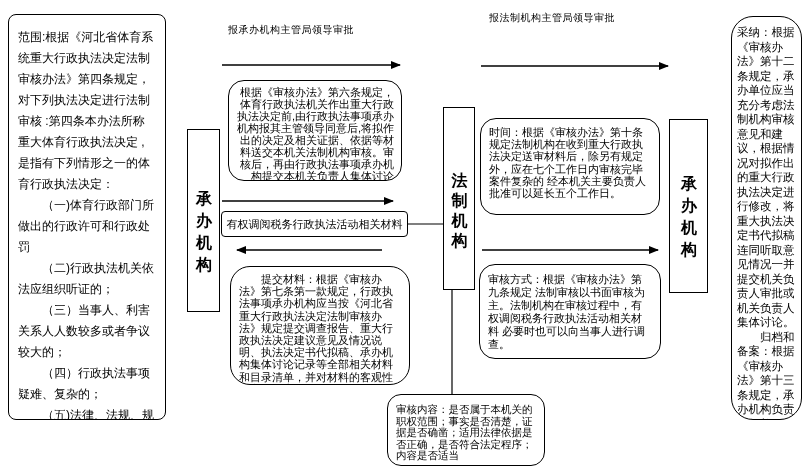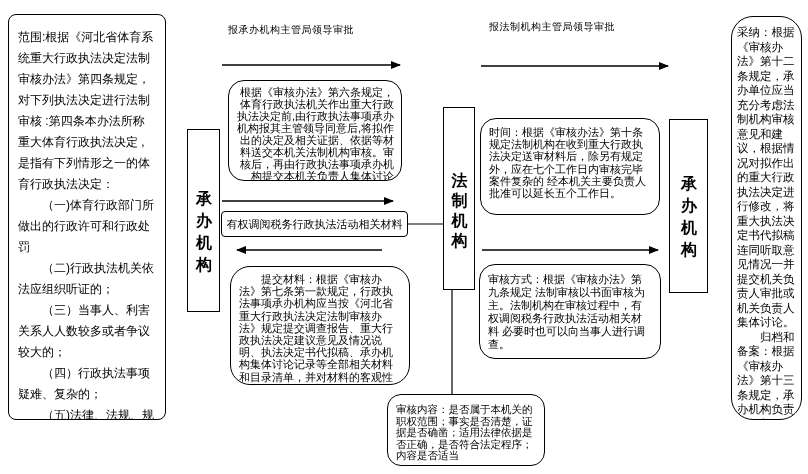--- a/index.html
+++ b/index.html
@@ -76,21 +76,21 @@
   }
   .adopt-box{
     left:731px;top:16px;width:71px;height:404px;
     border-radius:22px;
     padding:8px 5px;font-size:11.5px;line-height:14.5px;
   }
   .cb-left{left:187px;top:129px;width:33px;height:183px;}
   .fz-box{left:443px;top:107px;width:32px;height:183px;}
   .cb-right{left:669px;top:119px;width:39px;height:174px;}
   .lbl1{left:228px;top:23px;}
-  .lbl2{left:489px;top:20px;}
+  .lbl2{left:489px;top:11px;}
 </style>
 </head>
 <body>
 
 <div class="canvas">
 
   <svg class="connectors" width="808" height="474" viewBox="0 0 808 474">
     <defs>
       <marker id="ah" markerWidth="12" markerHeight="10" refX="9" refY="4" orient="auto" markerUnits="userSpaceOnUse">
         <path d="M0,0 L10,4 L0,8 z" fill="#000"></path>

